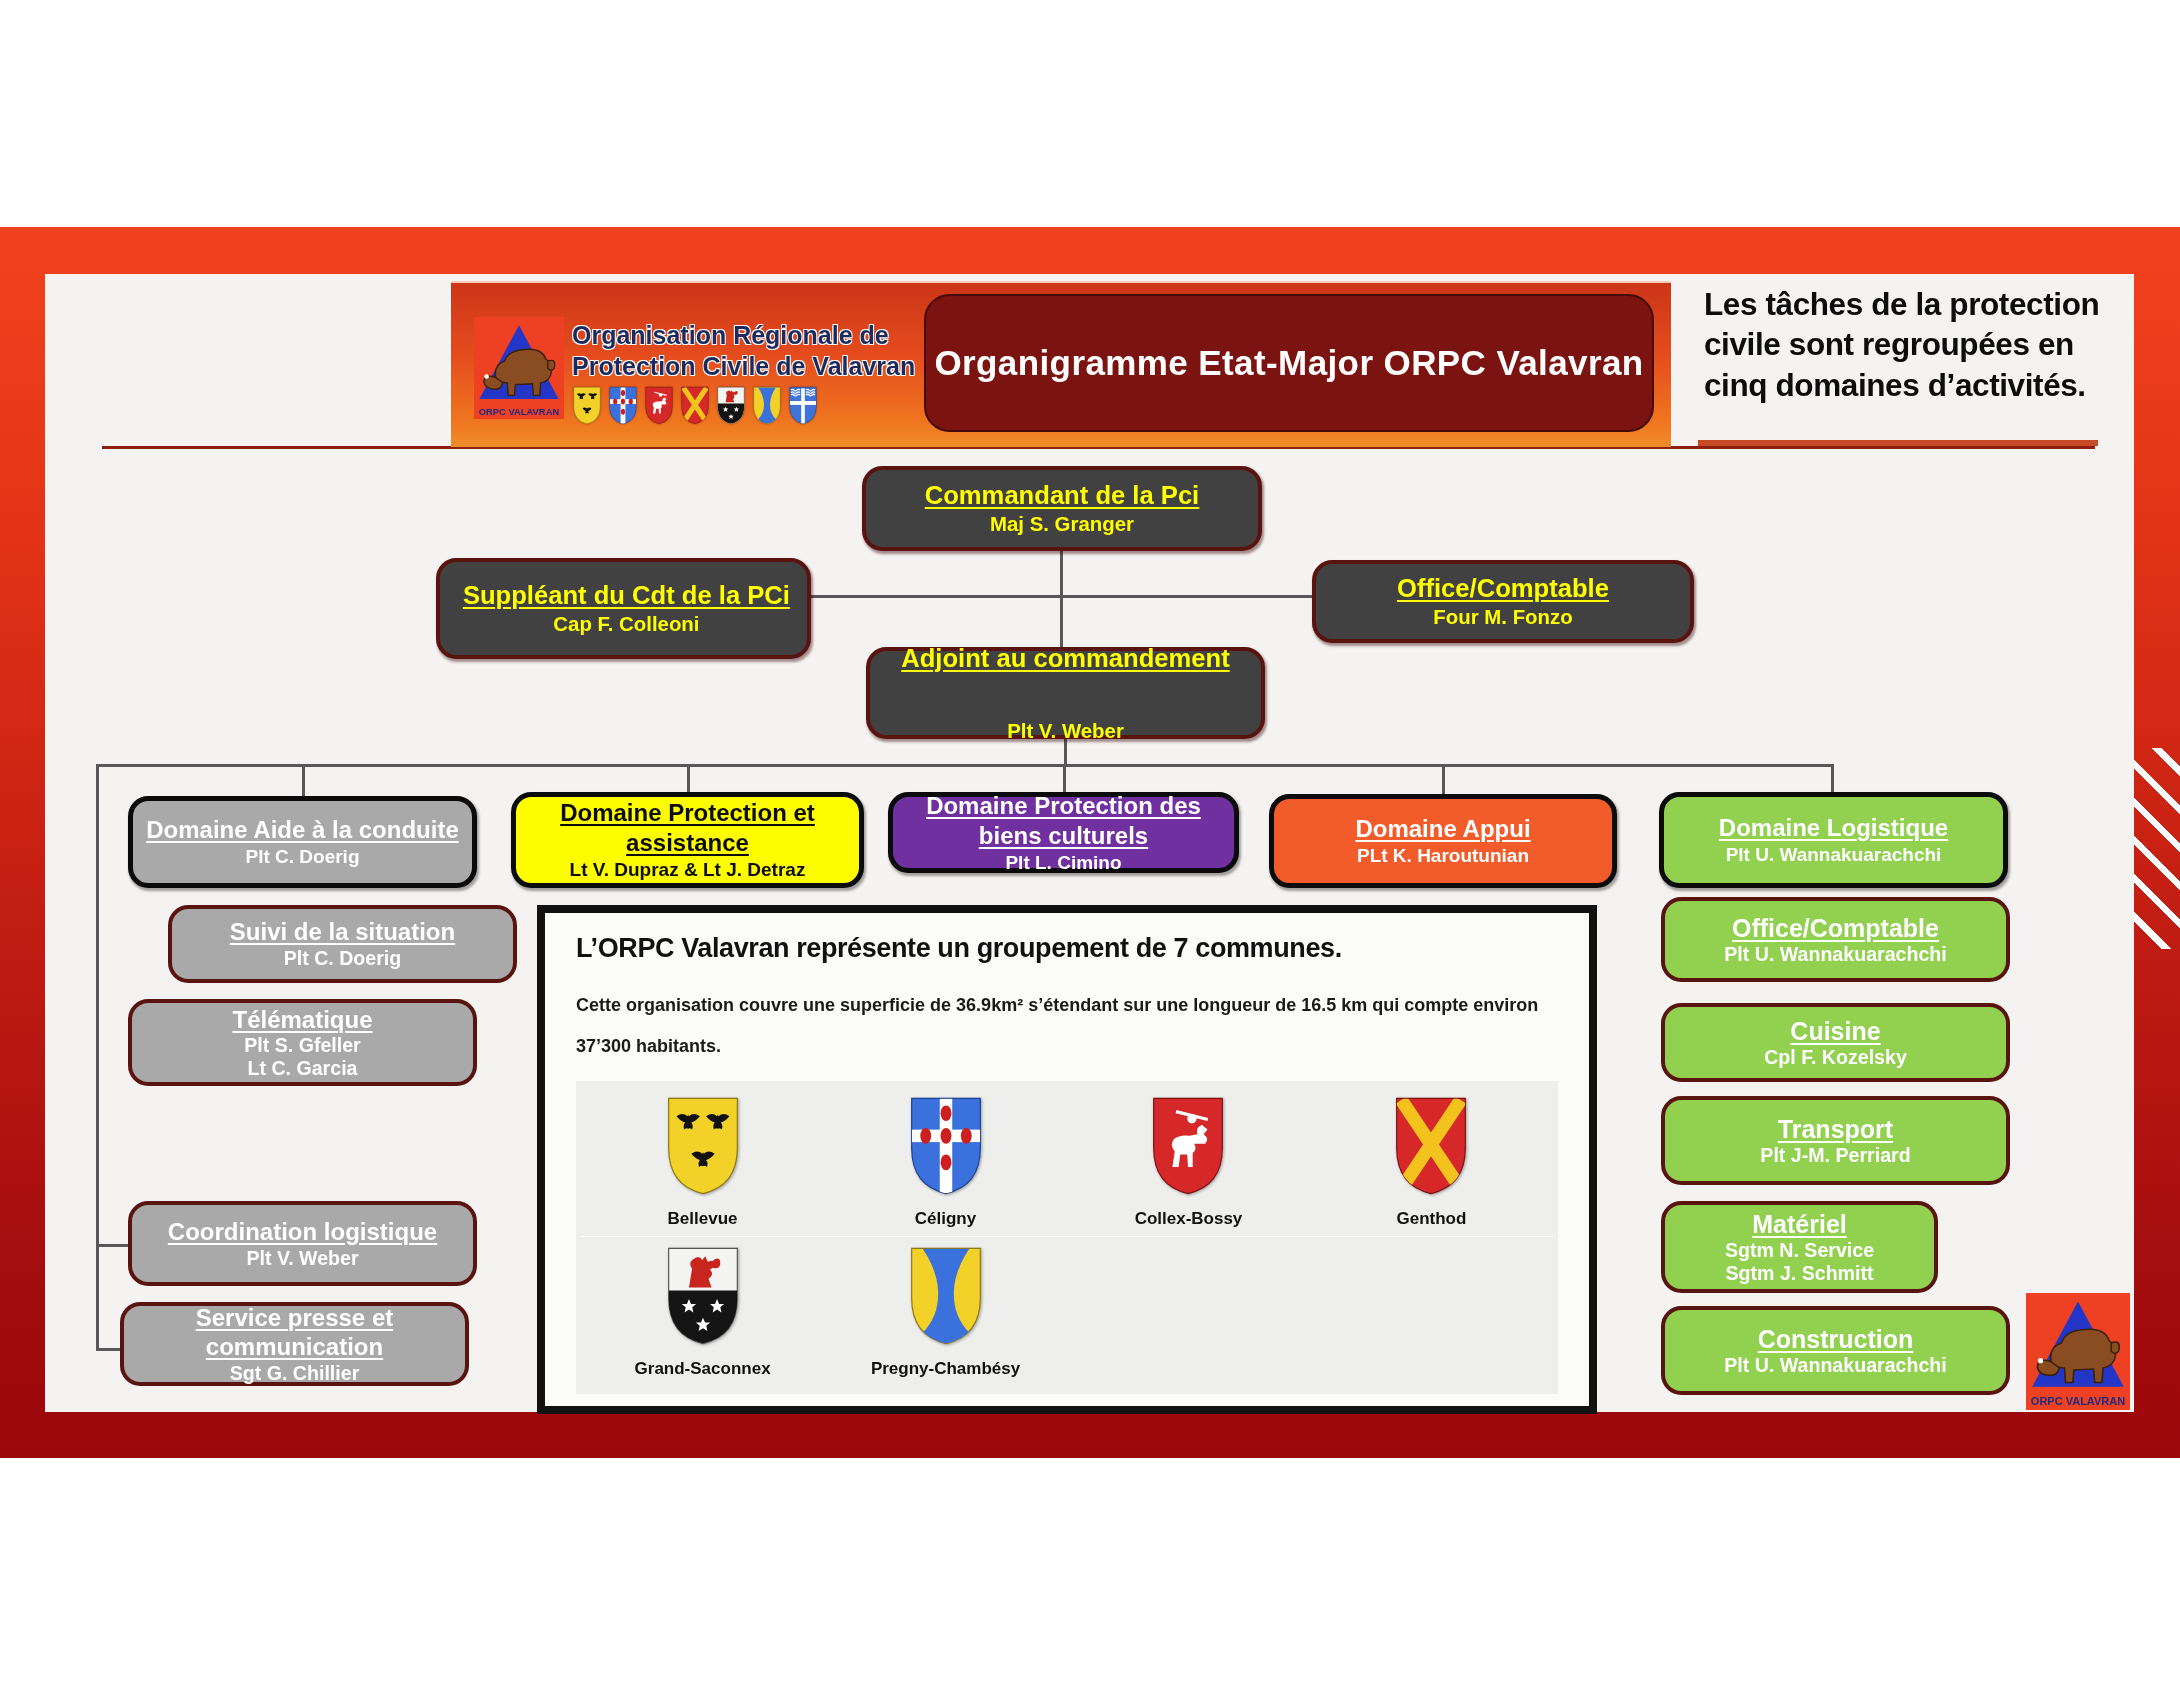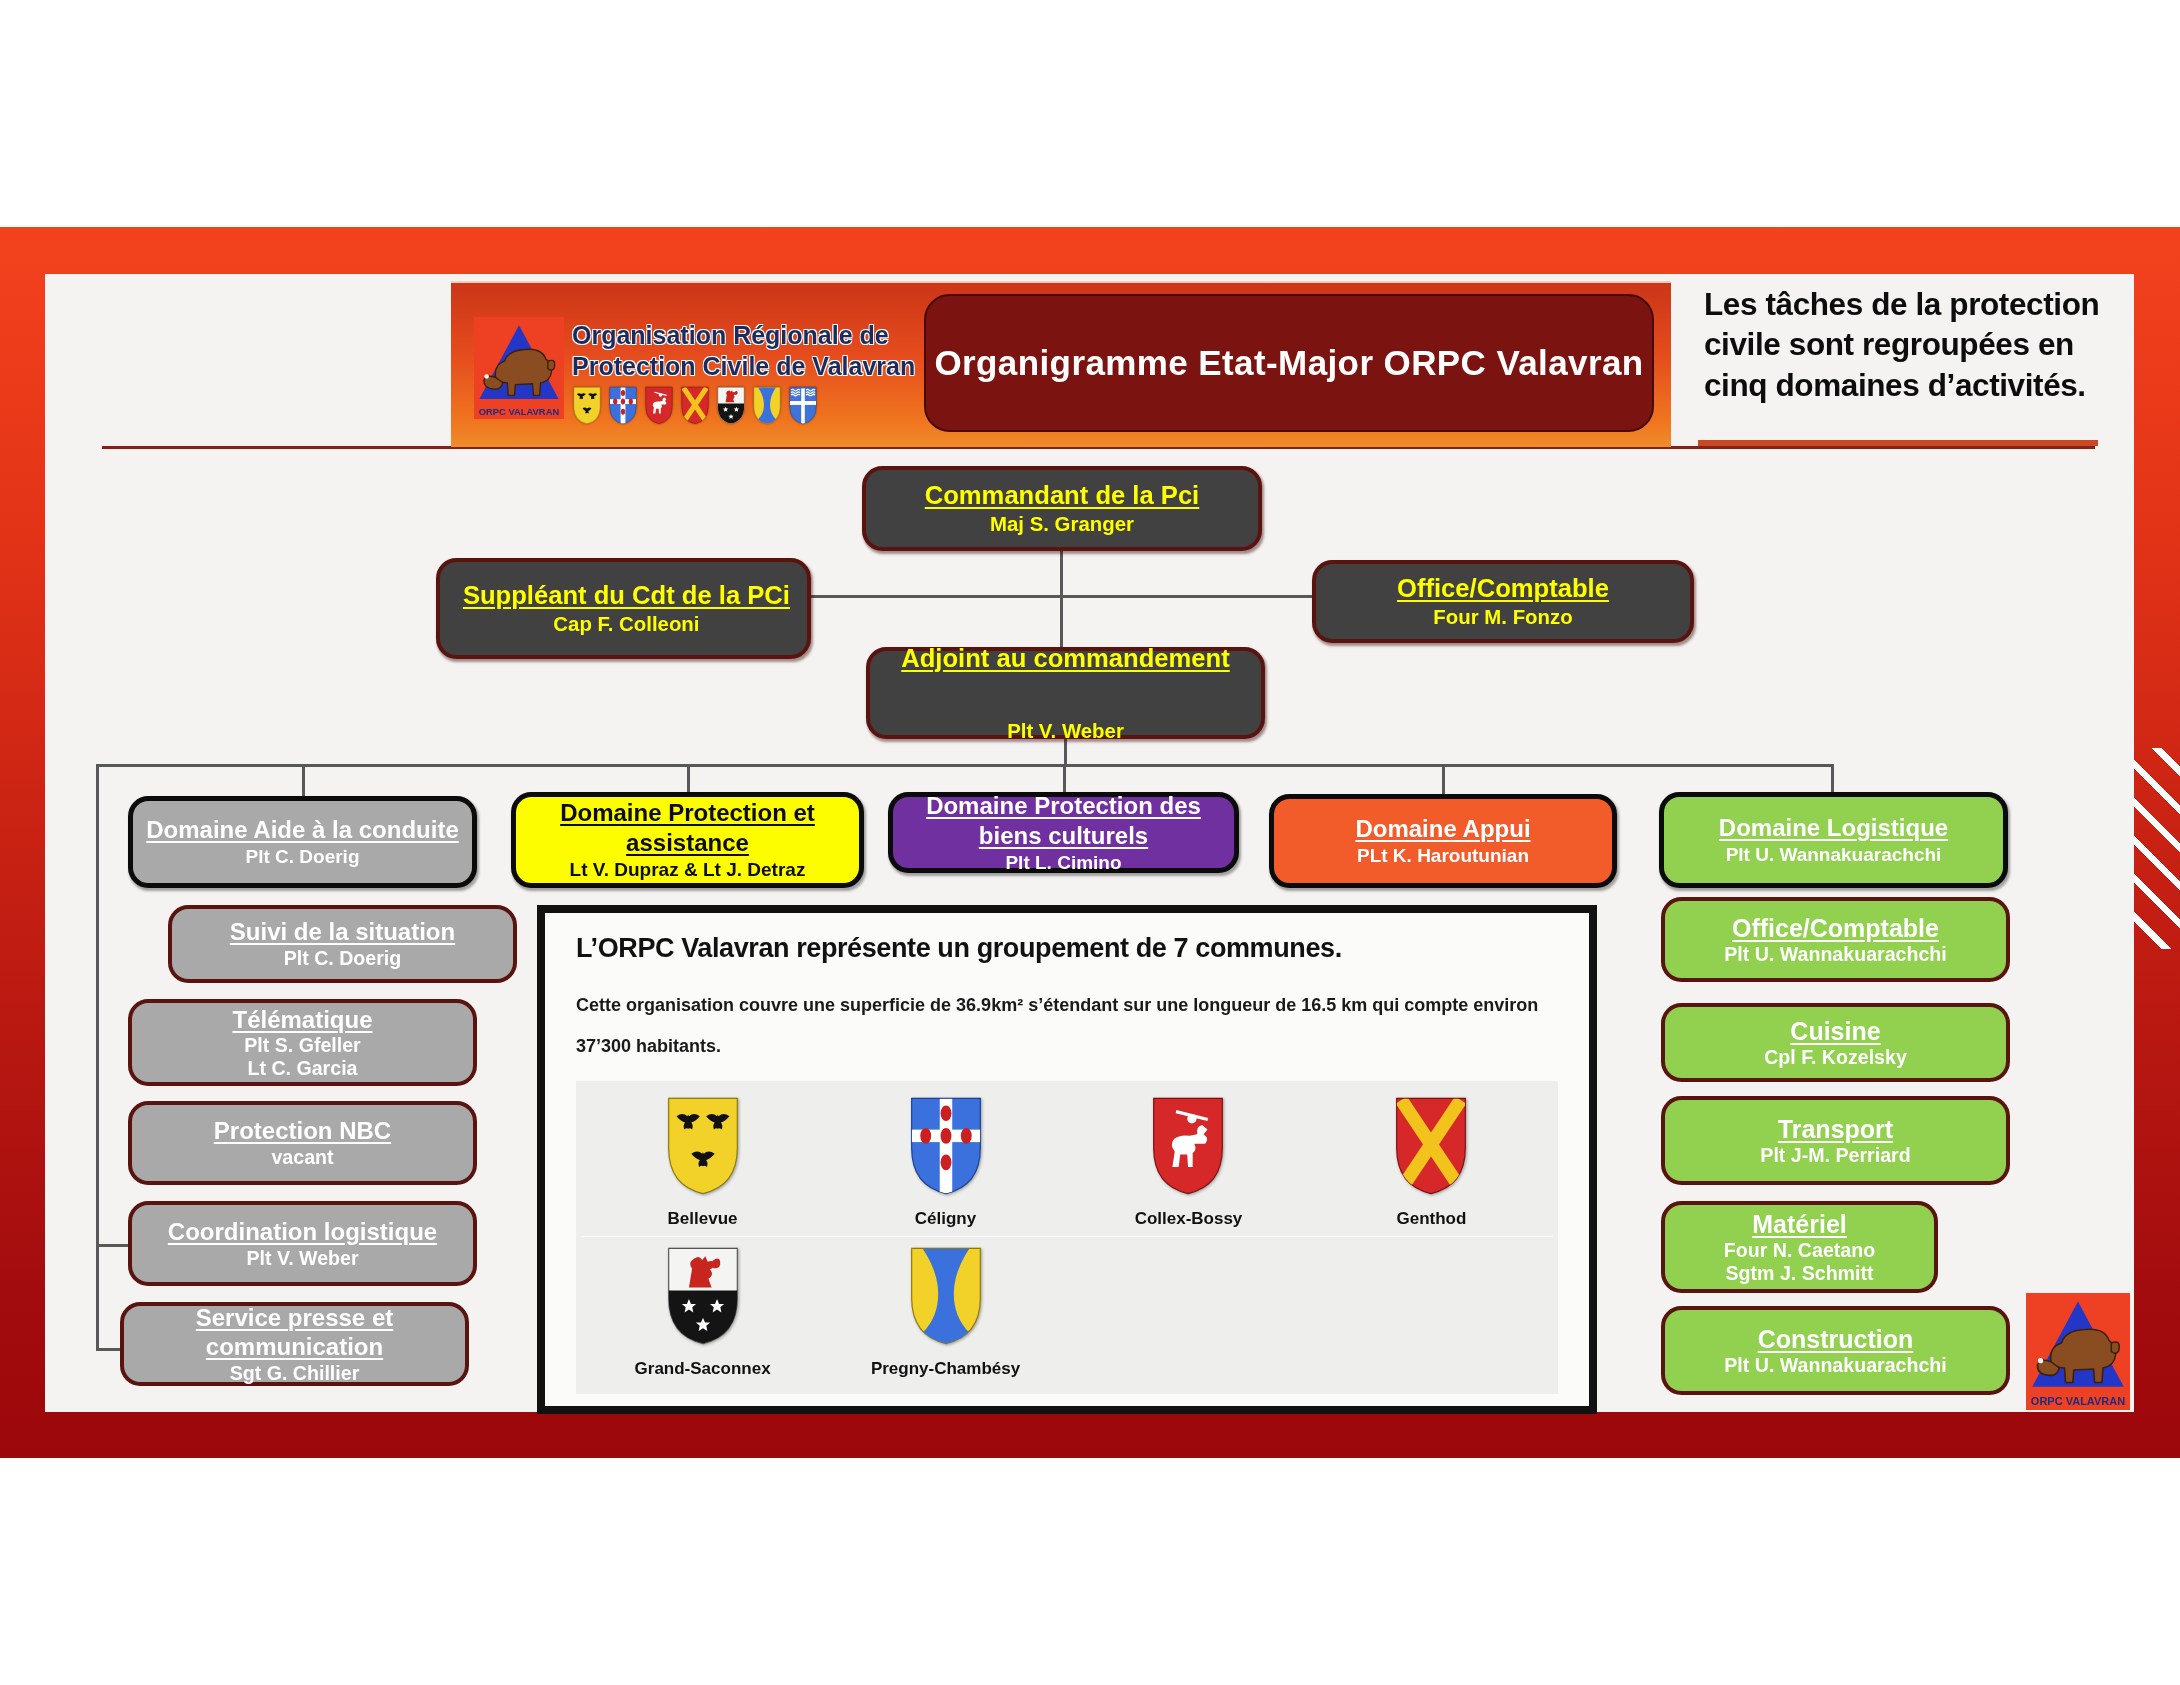--- a/index.html
+++ b/index.html
@@ -274,25 +274,20 @@
   <div class="box graybox" style="left:128px;top:905px;width:349px;height:78px;margin-left:40px;">
     <span class="t">Suivi de la situation</span>
     <span class="n">Plt C. Doerig</span>
     <span class="n"></span>
   </div>
   <div class="box graybox" style="left:128px;top:999px;width:349px;height:87px;">
     <span class="t">Télématique</span>
     <span class="n">Plt S. Gfeller</span>
     <span class="n">Lt C. Garcia</span>
   </div>
-  <div class="box graybox" style="left:128px;top:1101px;width:349px;height:84px;">
-    <span class="t">Protection NBC</span>
-    <span class="n">vacant</span>
-    <span class="n"></span>
-  </div>
   <div class="box graybox" style="left:128px;top:1201px;width:349px;height:85px;">
     <span class="t">Coordination logistique</span>
     <span class="n">Plt V. Weber</span>
     <span class="n"></span>
   </div>
   <div class="box graybox" style="left:120px;top:1302px;width:349px;height:84px;">
     <span class="t">Service presse et communication</span>
     <span class="n">Sgt G. Chillier</span>
     <span class="n"></span>
   </div>
@@ -307,21 +302,21 @@
     <span class="n">Cpl F. Kozelsky</span>
     <span class="n"></span>
   </div>
   <div class="box greenbox" style="left:1661px;top:1096px;width:349px;height:89px;">
     <span class="t">Transport</span>
     <span class="n">Plt J-M. Perriard</span>
     <span class="n"></span>
   </div>
   <div class="box greenbox" style="left:1661px;top:1201px;width:277px;height:92px;">
     <span class="t">Matériel</span>
-    <span class="n">Four N. Caetano</span>
+    <span class="n">Sgtm N. Service</span>
     <span class="n">Sgtm J. Schmitt</span>
   </div>
   <div class="box greenbox" style="left:1661px;top:1306px;width:349px;height:89px;">
     <span class="t">Construction</span>
     <span class="n">Plt U. Wannakuarachchi</span>
     <span class="n"></span>
   </div>
 
   <div class="panel">
     <div class="panel-title">L’ORPC Valavran représente un groupement de 7 communes.</div>

